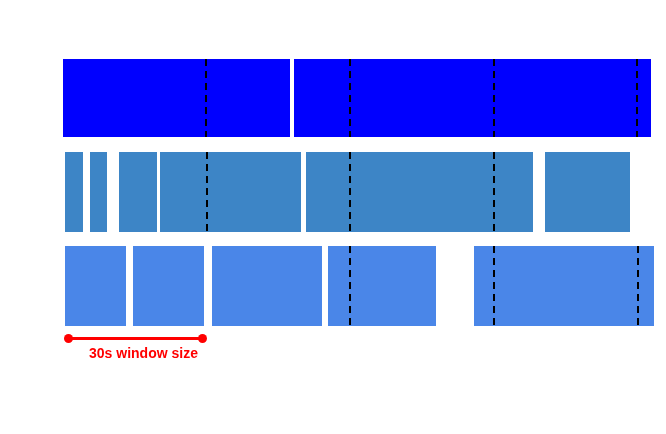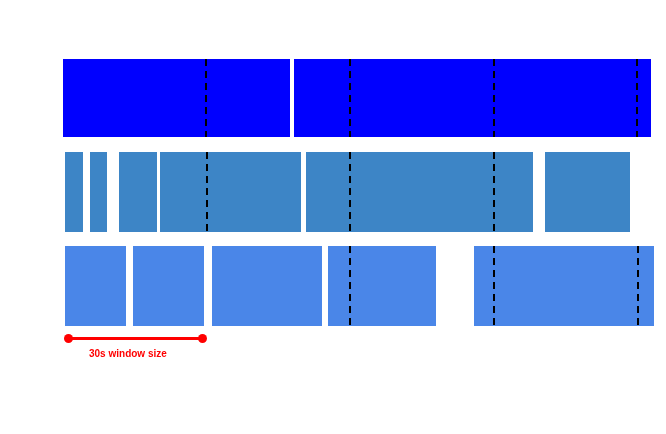--- a/index.html
+++ b/index.html
@@ -31,21 +31,21 @@
     height: 3px;
   }
   .measure-dot {
     position: absolute;
     width: 9px;
     height: 9px;
     border-radius: 50%;
   }
   .measure-label {
     position: absolute;
-    font-size: 10px;
+    font-size: 14px;
     font-weight: bold;
     white-space: nowrap;
     line-height: 13px;
   }
 </style>
 </head>
 <body>
 
 <div class="stage" style="width: 666px; height: 434px; background: rgb(255, 255, 255);">
   <div id="rows-container">

